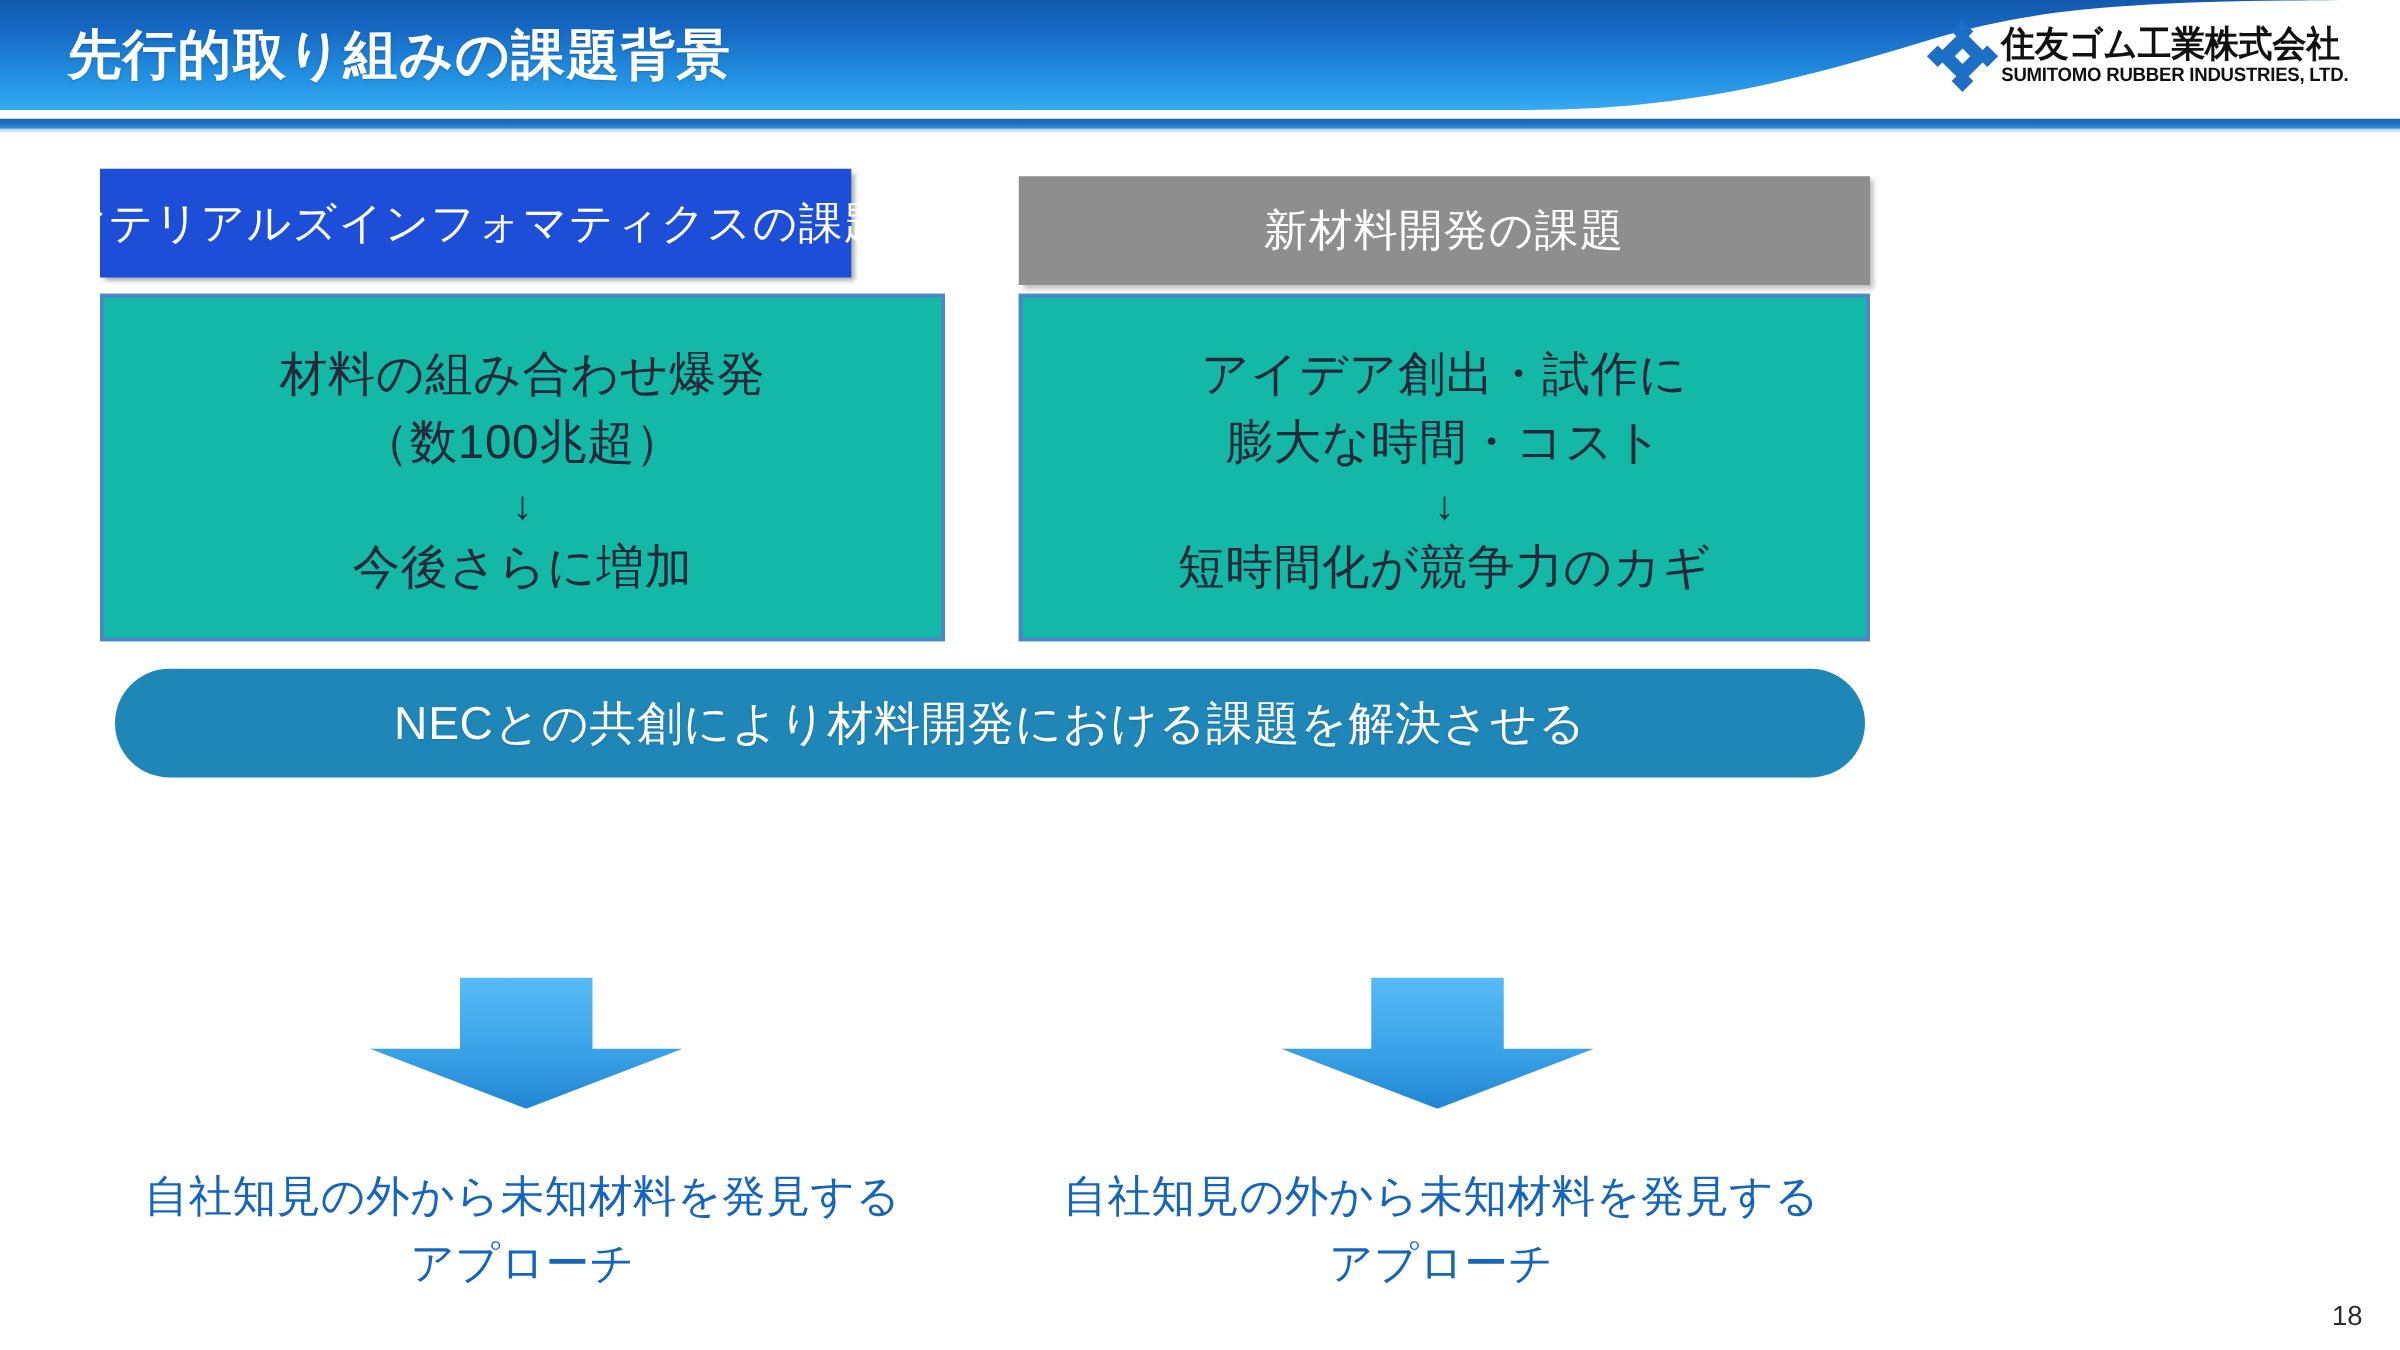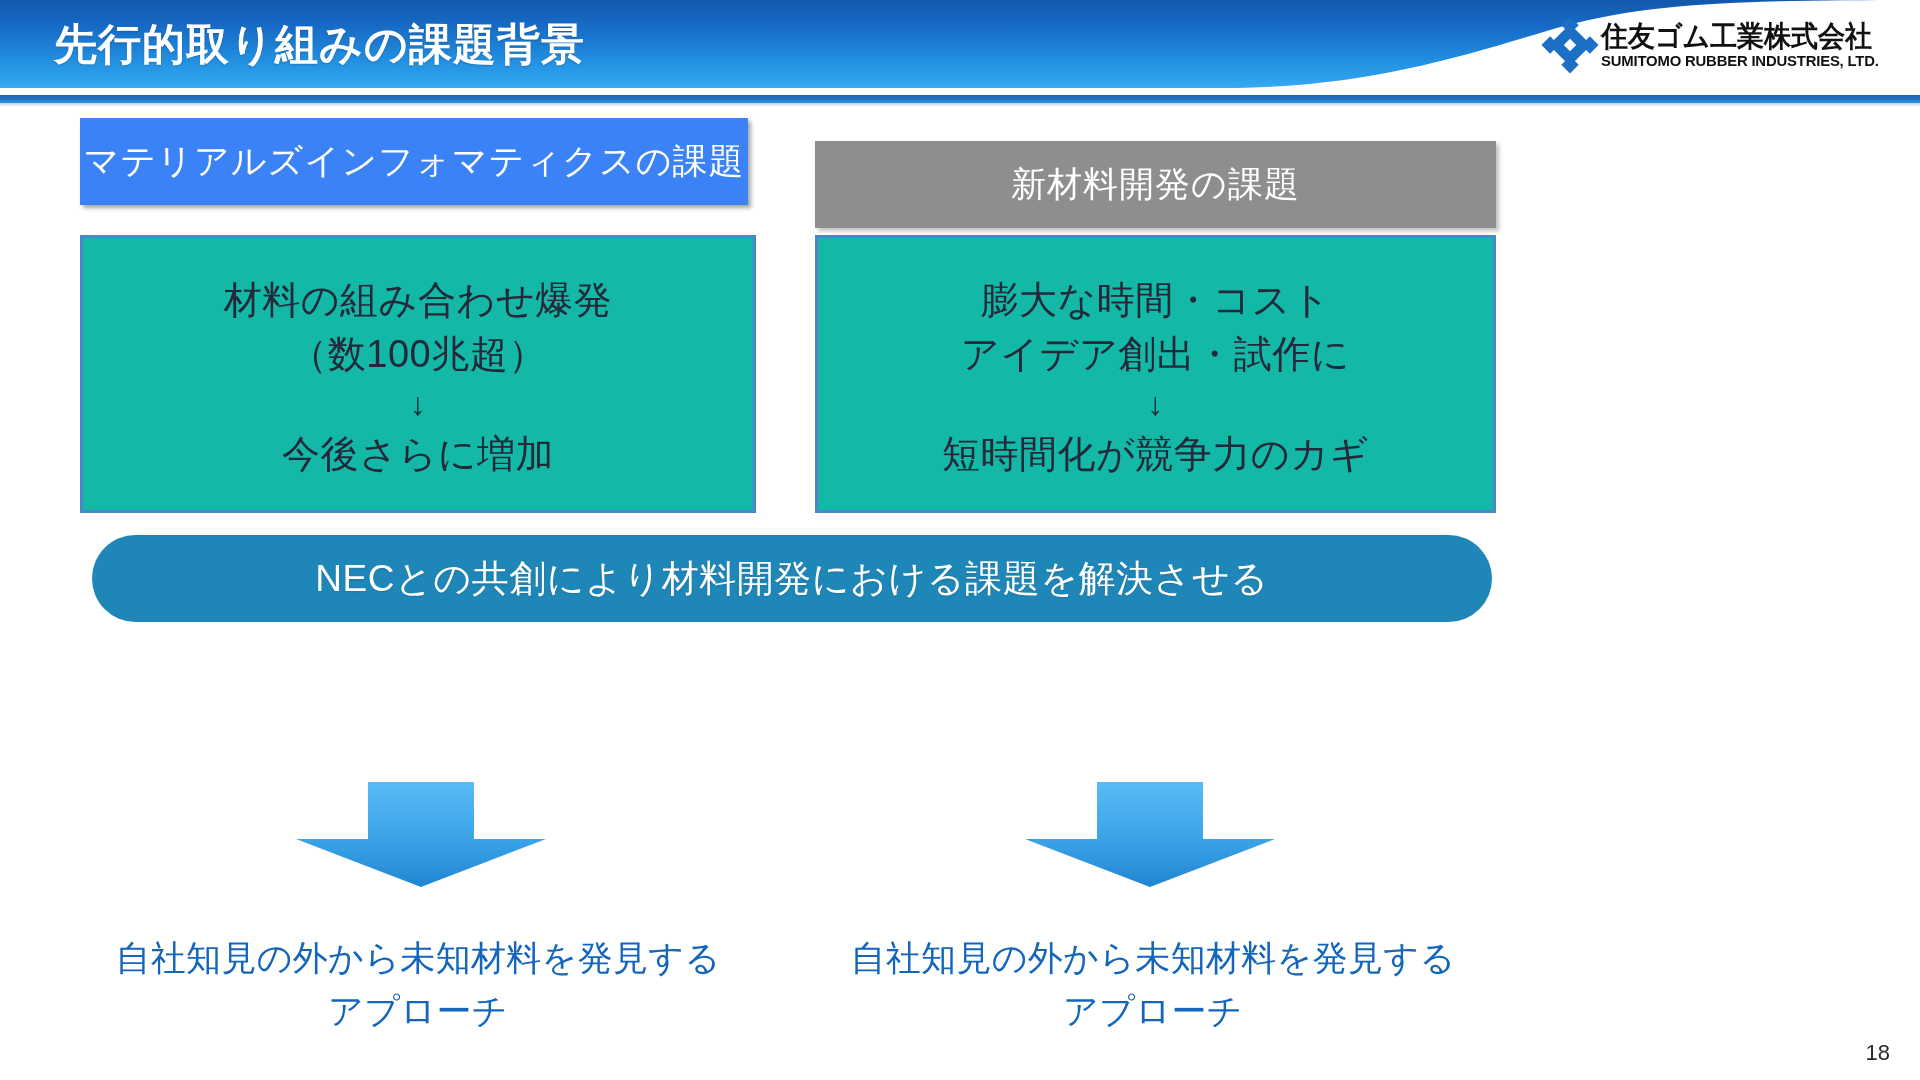--- a/index.html
+++ b/index.html
@@ -54,21 +54,21 @@
     transform:scaleX(0.96); transform-origin:left center;
   }
 
   
   .col-head {
     position:absolute; height:87px;
     display:flex; align-items:center; justify-content:center;
     color:#ffffff; font-size:35px; font-weight:400; letter-spacing:1px;
     white-space:nowrap;
   }
-  .col-head.left  { left:80px;  top:118px; width:668px; background:#3b82f6;
+  .col-head.left  { left:80px;  top:135px; width:601px; background:#1d4ed8;
                     box-shadow:3px 3px 4px rgba(0,0,0,.35); }
   .col-head.right { left:815px; top:118px; width:681px; background:#8e8e8e;
                     box-shadow:3px 3px 4px rgba(0,0,0,.25);margin-top:23px; }
 
   
   .content-box {
     position:absolute; top:235px; height:278px;
     background:#14b8a6; border:3px solid #4a86c8;
     display:flex; flex-direction:column;
     align-items:center; justify-content:center;
@@ -153,22 +153,22 @@
   <div class="col-head right">新材料開発の課題</div>
 
   <div class="content-box left">
     <div class="line">材料の組み合わせ爆発</div>
     <div class="line">（数100兆超）</div>
     <div class="arrow-line">↓</div>
     <div class="line">今後さらに増加</div>
   </div>
 
   <div class="content-box right">
+    <div class="line">アイデア創出・試作に</div>
     <div class="line">膨大な時間・コスト</div>
-    <div class="line">アイデア創出・試作に</div>
     <div class="arrow-line">↓</div>
     <div class="line">短時間化が競争力のカギ</div>
   </div>
 
   <div class="pill">
     <span class="pill-text">NECとの共創により材料開発における課題を解決させる</span>
   </div>
 
   <svg class="down-arrow left" viewBox="0 0 250 105" preserveAspectRatio="none">
     <defs>

